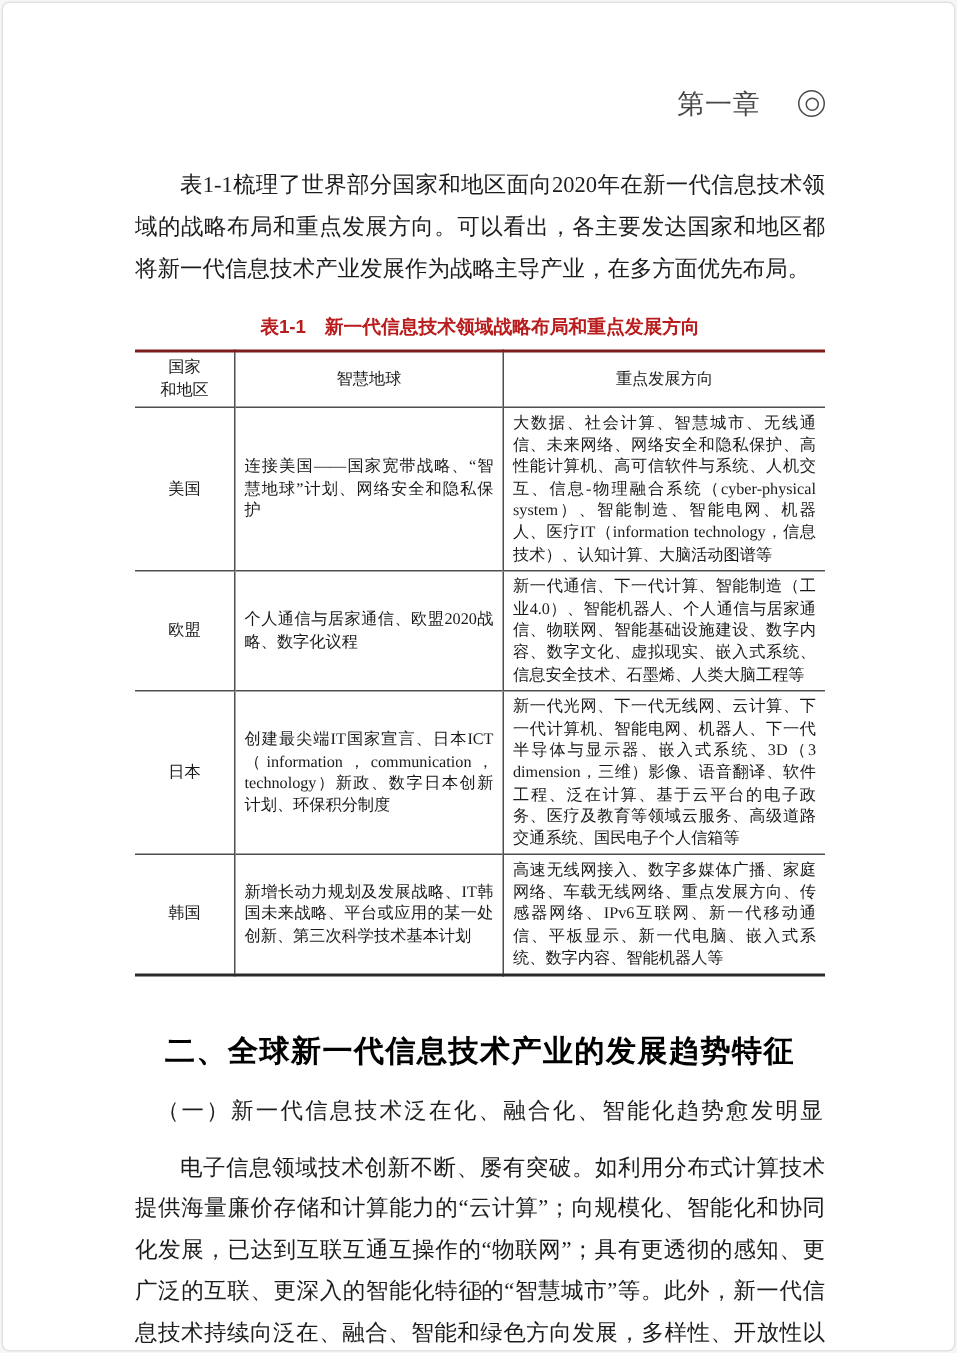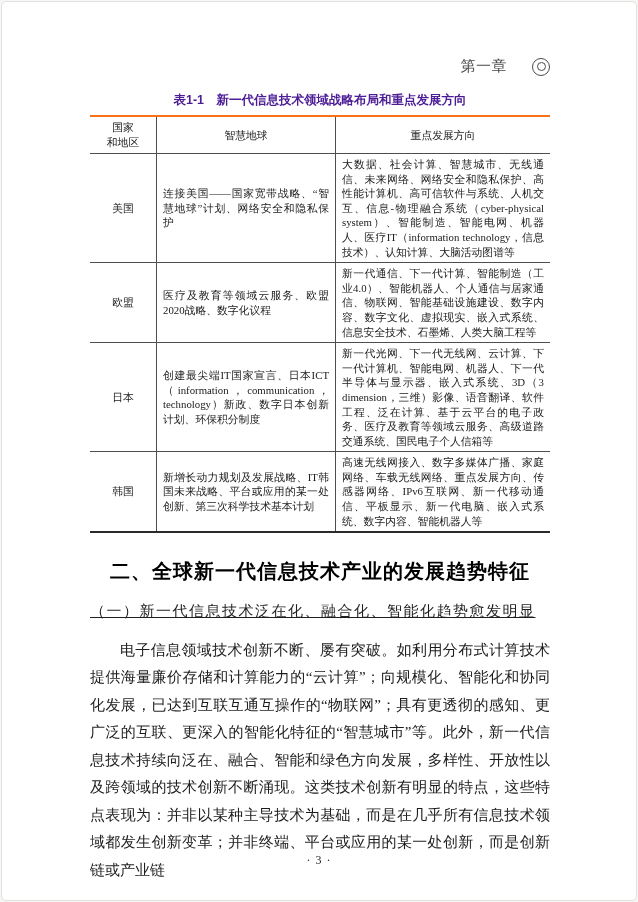--- a/index.html
+++ b/index.html
@@ -9,21 +9,21 @@
     width:636px; height:900px; margin:1px;
     background:#ffffff; border:1px solid #e2e2e0; border-radius:5px;
     padding:55px 86px 0 88px;
     font-family:"Liberation Serif","DejaVu Serif",serif;
     color:#1c1c1c;
   }
   
   .page-header {
     display:flex; justify-content:flex-end; align-items:center;
     font-family:"Liberation Sans","DejaVu Sans",sans-serif;
-    font-size:15px; color:#484848; letter-spacing:0.5px;
+    font-size:18px; color:#484848; letter-spacing:0.5px;
   }
   .chapter-label { margin-right:15px; }
   .ornament {
     width:18px; height:18px; margin-left:10px;
     border:1.7px solid #4c4c4c; border-radius:50%;
     box-sizing:border-box;
     display:flex; align-items:center; justify-content:center;
   }
   .ornament-inner {
     width:9px; height:9px; box-sizing:border-box;
@@ -32,46 +32,46 @@
   
   .intro {
     margin:29px 0 0 0;
     font-size:15px; line-height:28px;
     text-align:justify; text-indent:2em;
   }
   
   .table-caption {
     margin-top:16px; text-align:center;
     font-family:"Liberation Sans","DejaVu Sans",sans-serif;
-    font-weight:bold; font-size:12.5px; color:#4c1d95;
+    font-weight:bold; font-size:12.5px; color:#b91c1c;
   }
   table.strategy {
     width:100%; margin-top:6px;
     border-collapse:collapse;
     font-size:10.8px; line-height:14.6px; color:#1a1a1a;
-    border-top:2px solid #f97316; border-bottom:2px solid #2a2a2a;
+    border-top:2px solid #7f1d1d; border-bottom:2px solid #2a2a2a;
   }
   table.strategy th, table.strategy td {
     padding:3px 6px; font-weight:normal; vertical-align:middle;
   }
   table.strategy tbody tr { border-top:1px solid #4e4e4e; }
   .col-region { width:54px; text-align:center; border-right:1px solid #4e4e4e; }
   .col-strategy { width:166px; border-right:1px solid #4e4e4e; }
   td.col-strategy, td.col-focus { text-align:justify; }
   th.col-strategy, th.col-focus { text-align:center; }
   th .stack { display:block; line-height:15px; }
   
   .section-heading {
-    margin-top:25px; text-align:center;
+    margin-top:36px; text-align:center;
     font-family:"Liberation Sans","DejaVu Sans",sans-serif;
     font-weight:bold; font-size:20px; color:#000; letter-spacing:1px;
   }
   .subsection-heading {
-    text-align:left;
-    font-size:15px; font-weight:normal; letter-spacing:1.5px; color:#1f1f1f;text-decoration:underline;
+    text-align:right;
+    font-size:15px; font-weight:normal; letter-spacing:1.5px; color:#1f1f1f;
   }
   
   .body-text {
     margin:16px 0 0 0;
     font-size:15px; line-height:27.5px;
     text-align:justify; text-indent:2em;
   }
   
   .page-number {
     position:absolute; left:0; right:0; bottom:32px;
@@ -83,20 +83,21 @@
 
 <div class="sheet">
 
   <header class="page-header">
     <span class="chapter-label">第一章</span>
     <span class="ornament">
       <span class="ornament-inner"></span>
     </span>
   </header>
 
+  <p class="intro">表1-1梳理了世界部分国家和地区面向2020年在新一代信息技术领域的战略布局和重点发展方向。可以看出，各主要发达国家和地区都将新一代信息技术产业发展作为战略主导产业，在多方面优先布局。</p>
 
   <div class="table-caption">表1-1　新一代信息技术领域战略布局和重点发展方向</div>
 
   <table class="strategy">
     <thead>
       <tr>
         <th class="col-region">
           <span class="stack">国家</span>
           <span class="stack">和地区</span>
         </th>
@@ -105,21 +106,21 @@
       </tr>
     </thead>
     <tbody>
       <tr>
         <td class="col-region">美国</td>
         <td class="col-strategy">连接美国——国家宽带战略、“智慧地球”计划、网络安全和隐私保护</td>
         <td class="col-focus">大数据、社会计算、智慧城市、无线通信、未来网络、网络安全和隐私保护、高性能计算机、高可信软件与系统、人机交互、信息-物理融合系统（cyber-physical system）、智能制造、智能电网、机器人、医疗IT（information technology，信息技术）、认知计算、大脑活动图谱等</td>
       </tr>
       <tr>
         <td class="col-region">欧盟</td>
-        <td class="col-strategy">医疗及教育等领域云服务、欧盟2020战略、数字化议程</td>
+        <td class="col-strategy">个人通信与居家通信、欧盟2020战略、数字化议程</td>
         <td class="col-focus">新一代通信、下一代计算、智能制造（工业4.0）、智能机器人、个人通信与居家通信、物联网、智能基础设施建设、数字内容、数字文化、虚拟现实、嵌入式系统、信息安全技术、石墨烯、人类大脑工程等</td>
       </tr>
       <tr>
         <td class="col-region">日本</td>
         <td class="col-strategy">创建最尖端IT国家宣言、日本ICT（information，communication，technology）新政、数字日本创新计划、环保积分制度</td>
         <td class="col-focus">新一代光网、下一代无线网、云计算、下一代计算机、智能电网、机器人、下一代半导体与显示器、嵌入式系统、3D（3 dimension，三维）影像、语音翻译、软件工程、泛在计算、基于云平台的电子政务、医疗及教育等领域云服务、高级道路交通系统、国民电子个人信箱等</td>
       </tr>
       <tr>
         <td class="col-region">韩国</td>
         <td class="col-strategy">新增长动力规划及发展战略、IT韩国未来战略、平台或应用的某一处创新、第三次科学技术基本计划</td>

